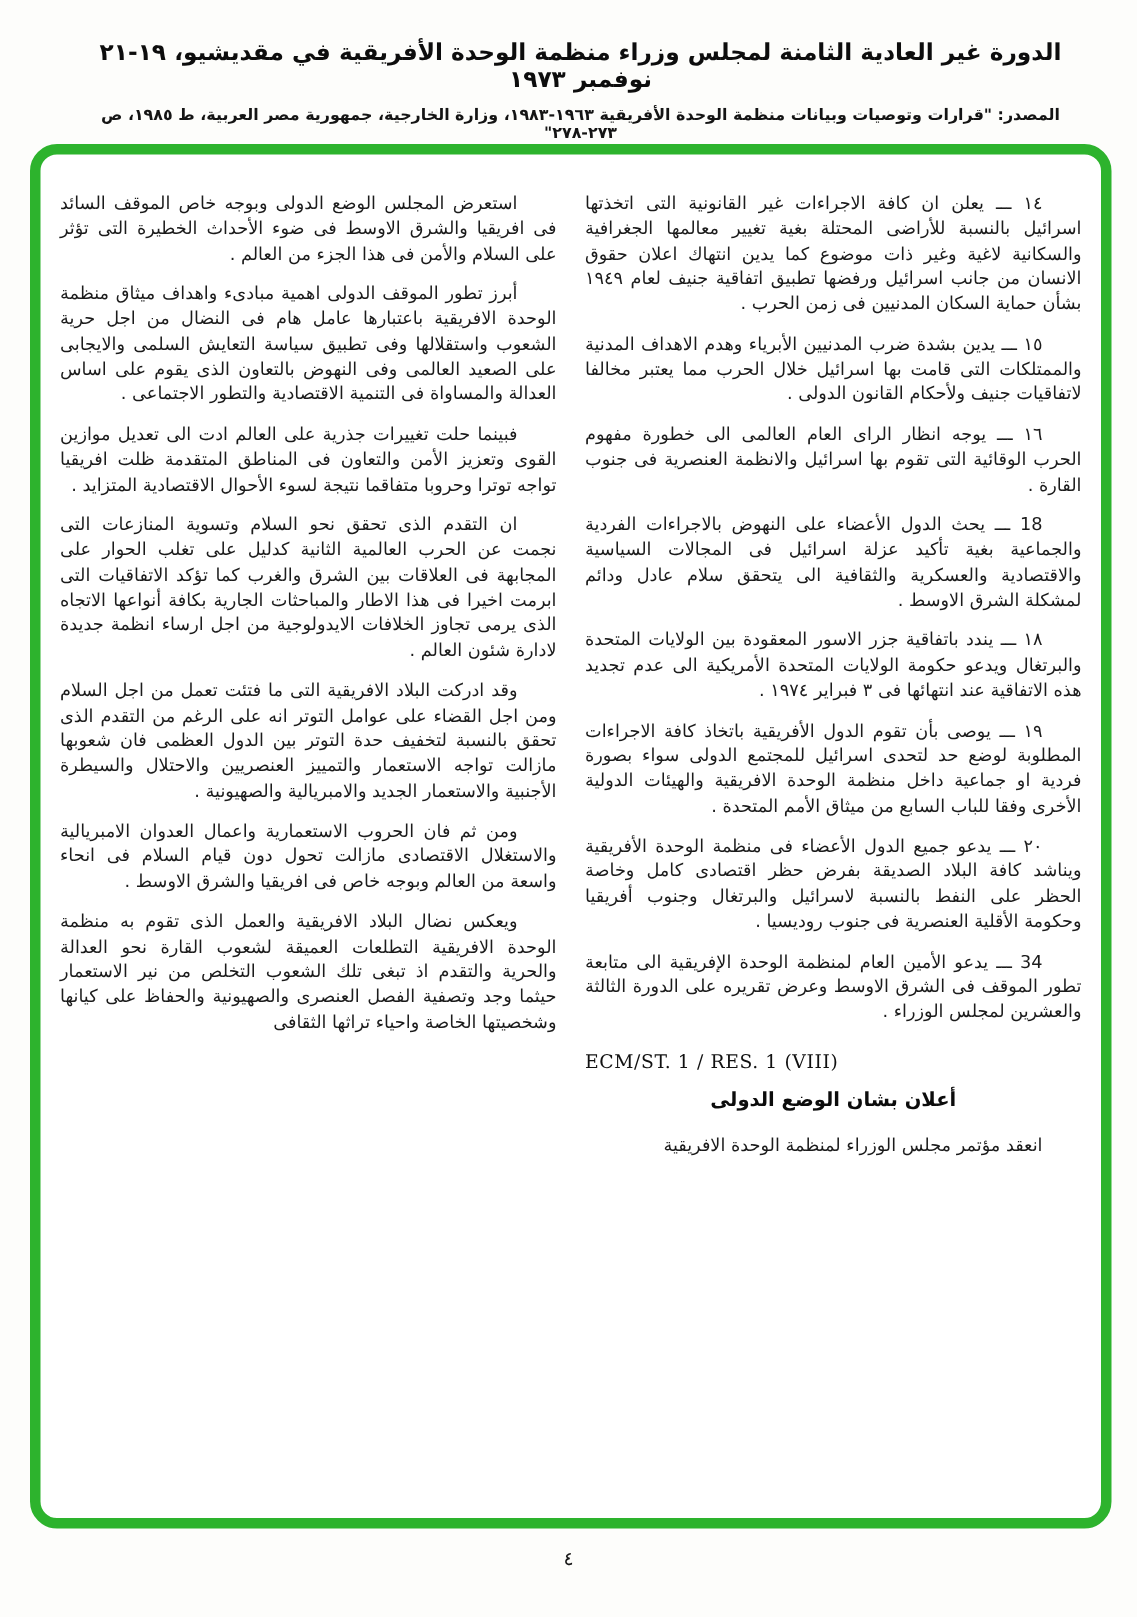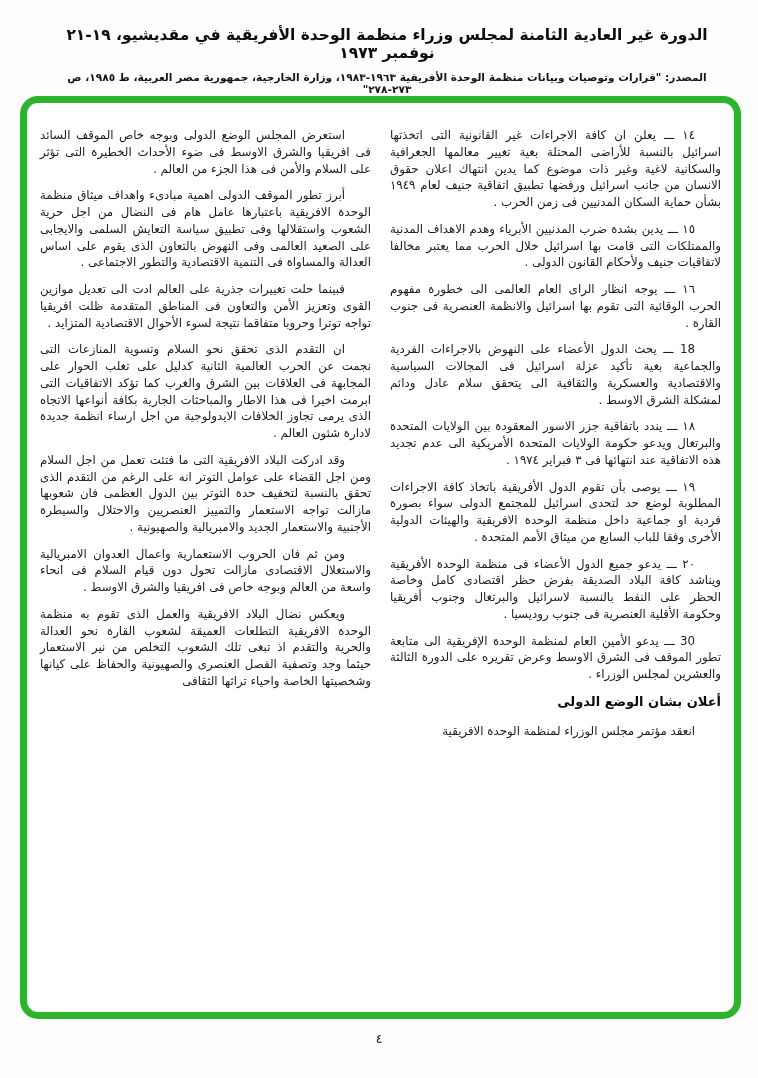--- a/index.html
+++ b/index.html
@@ -47,20 +47,21 @@
     direction: ltr;
     text-align: left;
     font-family: "DejaVu Serif", serif;
     font-size: 12.5px;
     letter-spacing: 0.4px;
     text-indent: 0 !important;
     margin: 16px 0 6px 0 !important;
     color: #111;
   }
   .decl-heading {
+    text-align: center;
     font-weight: bold;
     font-size: 13px;
     margin: 8px 0 12px 0;
     text-indent: 0;
     color: #0c0c0c;
   }
 
   
   .page-number {
     position: absolute; top: 1031px; left: 0; width: 100%;
@@ -80,21 +81,22 @@
   <div class="columns">
 
     <div class="col">
       <p>١٤ ـــ يعلن ان كافة الاجراءات غير القانونية التى اتخذتها اسرائيل بالنسبة للأراضى المحتلة بغية تغيير معالمها الجغرافية والسكانية لاغية وغير ذات موضوع كما يدين انتهاك اعلان حقوق الانسان من جانب اسرائيل ورفضها تطبيق اتفاقية جنيف لعام ١٩٤٩ بشأن حماية السكان المدنيين فى زمن الحرب .</p>
       <p>١٥ ـــ يدين بشدة ضرب المدنيين الأبرياء وهدم الاهداف المدنية والممتلكات التى قامت بها اسرائيل خلال الحرب مما يعتبر مخالفا لاتفاقيات جنيف ولأحكام القانون الدولى .</p>
       <p>١٦ ـــ يوجه انظار الراى العام العالمى الى خطورة مفهوم الحرب الوقائية التى تقوم بها اسرائيل والانظمة العنصرية فى جنوب القارة .</p>
       <p>18 ـــ يحث الدول الأعضاء على النهوض بالاجراءات الفردية والجماعية بغية تأكيد عزلة اسرائيل فى المجالات السياسية والاقتصادية والعسكرية والثقافية الى يتحقق سلام عادل ودائم لمشكلة الشرق الاوسط .</p>
       <p>١٨ ـــ يندد باتفاقية جزر الاسور المعقودة بين الولايات المتحدة والبرتغال ويدعو حكومة الولايات المتحدة الأمريكية الى عدم تجديد هذه الاتفاقية عند انتهائها فى ٣ فبراير ١٩٧٤ .</p>
       <p>١٩ ـــ يوصى بأن تقوم الدول الأفريقية باتخاذ كافة الاجراءات المطلوبة لوضع حد لتحدى اسرائيل للمجتمع الدولى سواء بصورة فردية او جماعية داخل منظمة الوحدة الافريقية والهيئات الدولية الأخرى وفقا للباب السابع من ميثاق الأمم المتحدة .</p>
       <p>٢٠ ـــ يدعو جميع الدول الأعضاء فى منظمة الوحدة الأفريقية ويناشد كافة البلاد الصديقة بفرض حظر اقتصادى كامل وخاصة الحظر على النفط بالنسبة لاسرائيل والبرتغال وجنوب أفريقيا وحكومة الأقلية العنصرية فى جنوب روديسيا .</p>
-      <p>30 ـــ يدعو الأمين العام لمنظمة الوحدة الإفريقية الى متابعة تطور الموقف فى الشرق الاوسط وعرض تقريره على الدورة الثالثة والعشرين لمجلس الوزراء .</p>
+      <p>34 ـــ يدعو الأمين العام لمنظمة الوحدة الإفريقية الى متابعة تطور الموقف فى الشرق الاوسط وعرض تقريره على الدورة الثالثة والعشرين لمجلس الوزراء .</p>
+      <p class="ref">ECM/ST. 1 / RES. 1 (VIII)</p>
       <div class="decl-heading">أعلان بشان الوضع الدولى</div>
       <p>انعقد مؤتمر مجلس الوزراء لمنظمة الوحدة الافريقية</p>
     </div>
 
     <div class="col">
       <p>استعرض المجلس الوضع الدولى وبوجه خاص الموقف السائد فى افريقيا والشرق الاوسط فى ضوء الأحداث الخطيرة التى تؤثر على السلام والأمن فى هذا الجزء من العالم .</p>
       <p>أبرز تطور الموقف الدولى اهمية مبادىء واهداف ميثاق منظمة الوحدة الافريقية باعتبارها عامل هام فى النضال من اجل حرية الشعوب واستقلالها وفى تطبيق سياسة التعايش السلمى والايجابى على الصعيد العالمى وفى النهوض بالتعاون الذى يقوم على اساس العدالة والمساواة فى التنمية الاقتصادية والتطور الاجتماعى .</p>
       <p>فبينما حلت تغييرات جذرية على العالم ادت الى تعديل موازين القوى وتعزيز الأمن والتعاون فى المناطق المتقدمة ظلت افريقيا تواجه توترا وحروبا متفاقما نتيجة لسوء الأحوال الاقتصادية المتزايد .</p>
       <p>ان التقدم الذى تحقق نحو السلام وتسوية المنازعات التى نجمت عن الحرب العالمية الثانية كدليل على تغلب الحوار على المجابهة فى العلاقات بين الشرق والغرب كما تؤكد الاتفاقيات التى ابرمت اخيرا فى هذا الاطار والمباحثات الجارية بكافة أنواعها الاتجاه الذى يرمى تجاوز الخلافات الايدولوجية من اجل ارساء انظمة جديدة لادارة شئون العالم .</p>
       <p>وقد ادركت البلاد الافريقية التى ما فتئت تعمل من اجل السلام ومن اجل القضاء على عوامل التوتر انه على الرغم من التقدم الذى تحقق بالنسبة لتخفيف حدة التوتر بين الدول العظمى فان شعوبها مازالت تواجه الاستعمار والتمييز العنصريين والاحتلال والسيطرة الأجنبية والاستعمار الجديد والامبريالية والصهيونية .</p>

